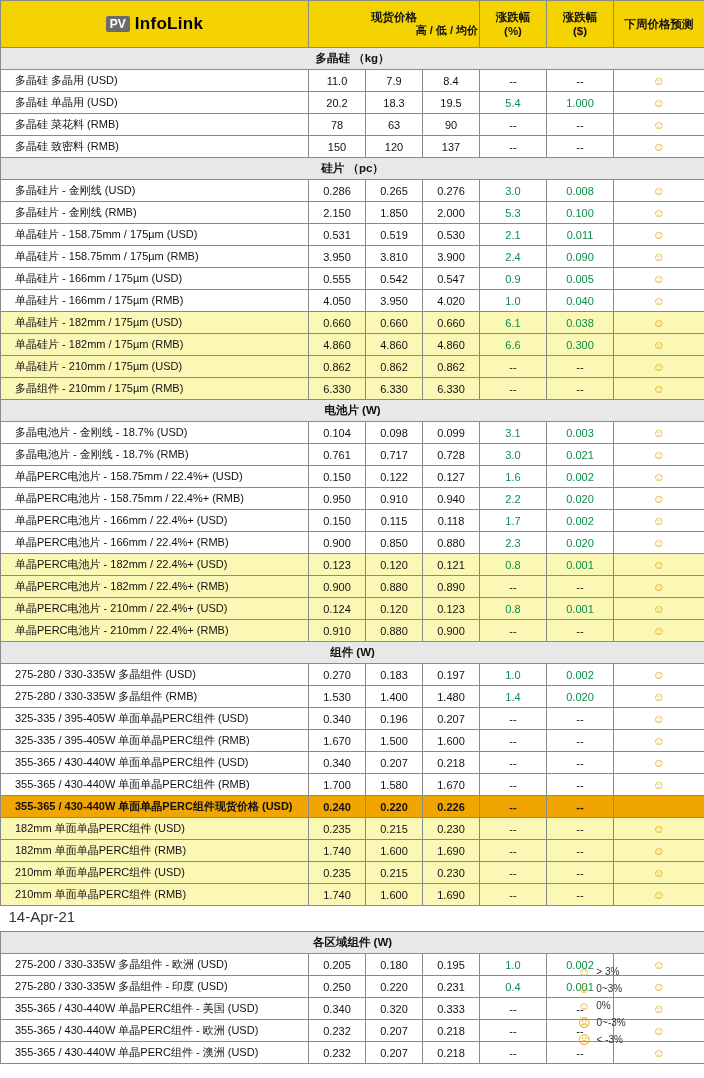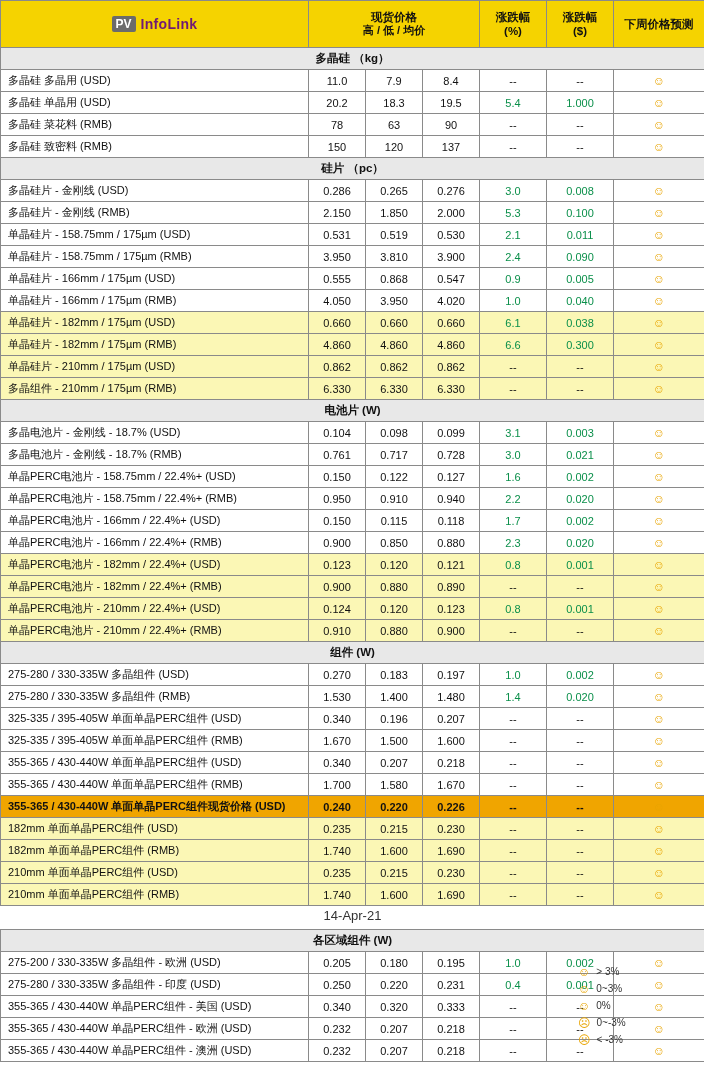--- a/index.html
+++ b/index.html
@@ -17,40 +17,40 @@
     height:46px;
     text-align:center;
     vertical-align:middle;
     border:1px solid #8a8a8a;
   }
   .logo-wrap{display:flex;align-items:center;justify-content:center;gap:5px;}
   .logo-badge{
     background:#6b6b6b;color:#fff;font-weight:bold;font-size:12px;
     padding:2px 4px;border-radius:2px;line-height:1;
   }
-  .logo-text{font-weight:bold;font-size:14px;color:#701a75;letter-spacing:.3px;text-align:center;}
+  .logo-text{font-weight:bold;font-size:17px;color:#000000;letter-spacing:.3px;text-align:center;}
   .hdr-cell{
     background:#f5d300;text-align:center;vertical-align:middle;
     font-size:11.5px;font-weight:bold;line-height:1.25;padding:3px 1px;
   }
-  .hdr-sub{font-size:11px;font-weight:bold;}
+  .hdr-sub{font-size:11px;font-weight:bold;text-align:right;}
   .sec{
     background:#e8e8e8;text-align:center;font-weight:bold;font-size:11.5px;
     padding:3px 0;
   }
-  .lbl{padding:3px 7px;font-size:11px;white-space:nowrap;overflow:hidden;}
+  .lbl{padding:3px 14px;font-size:11px;white-space:nowrap;overflow:hidden;}
   .num{text-align:center;font-size:11px;padding:3px 2px;}
   .pct{text-align:center;font-size:11px;padding:3px 2px;color:#0a8f4a;}
   .usd{text-align:center;font-size:11px;padding:3px 2px;color:#0a8f4a;}
   .dash{color:#111;}
   .fc{text-align:center;padding:2px 0;font-size:12px;}
   tr.hl td{background:#fbf7b5;}
   tr.hi td{background:#f0a500;font-weight:bold;}
   .date{
-    font-size:13px;color:#333;padding:2px 20px;border:none;background:#fff;text-align:center;
+    font-size:15px;color:#333;padding:2px 8px;border:none;background:#fff;
   }
   .spacer td{border:none;height:4px;background:#fff;}
   .emoji{font-size:12px;line-height:1;}
   .legend{
     position:absolute;right:6px;width:120px;font-size:10px;color:#333;
   }
   .legend-row{display:flex;align-items:center;gap:6px;height:17px;}
   .legend-row span.sym{font-size:12px;}
   col.c0{width:308px;}
   col.c1{width:57px;}
@@ -172,21 +172,21 @@
           <td class="num">3.950</td>
           <td class="num">3.810</td>
           <td class="num">3.900</td>
           <td class="pct">2.4</td>
           <td class="usd">0.090</td>
           <td class="fc"><span class="emoji" style="color:#e8a400;">☺</span></td>
         </tr>
         <tr>
           <td class="lbl">单晶硅片 - 166mm / 175µm (USD)</td>
           <td class="num">0.555</td>
-          <td class="num">0.868</td>
+          <td class="num">0.542</td>
           <td class="num">0.547</td>
           <td class="pct">0.9</td>
           <td class="usd">0.005</td>
           <td class="fc"><span class="emoji" style="color:#e8a400;">☺</span></td>
         </tr>
         <tr>
           <td class="lbl">单晶硅片 - 166mm / 175µm (RMB)</td>
           <td class="num">4.050</td>
           <td class="num">3.950</td>
           <td class="num">4.020</td>

